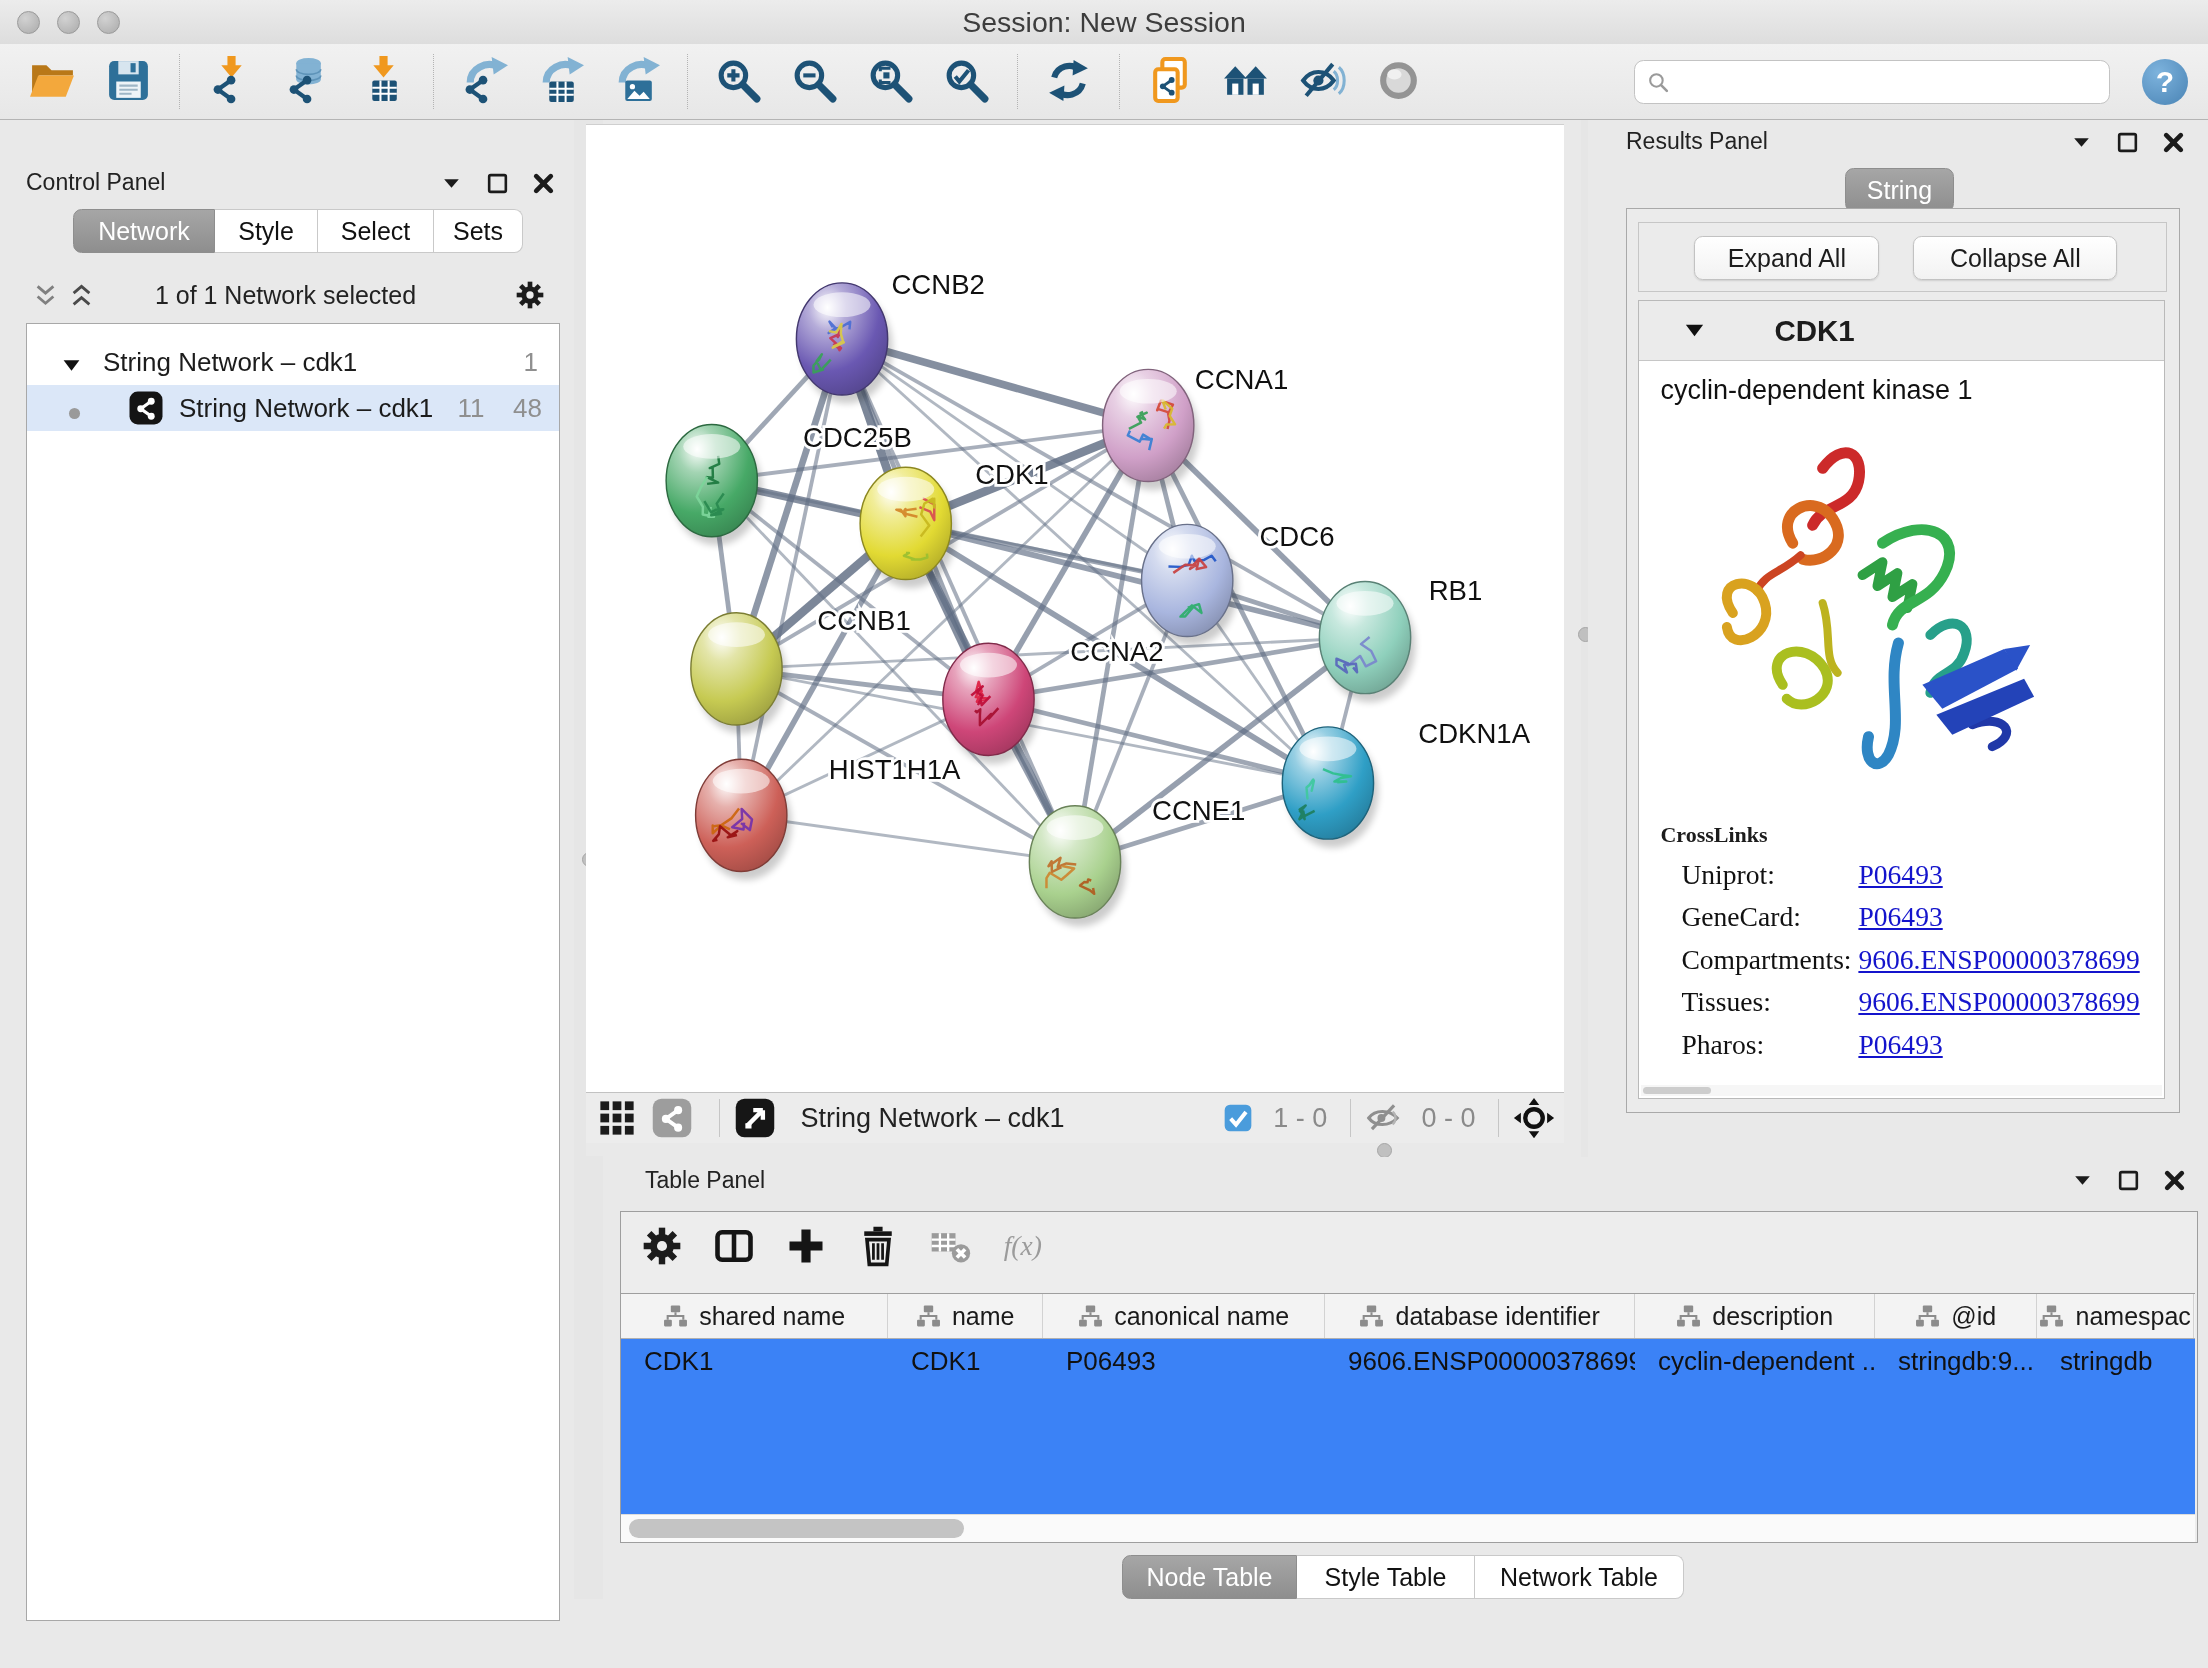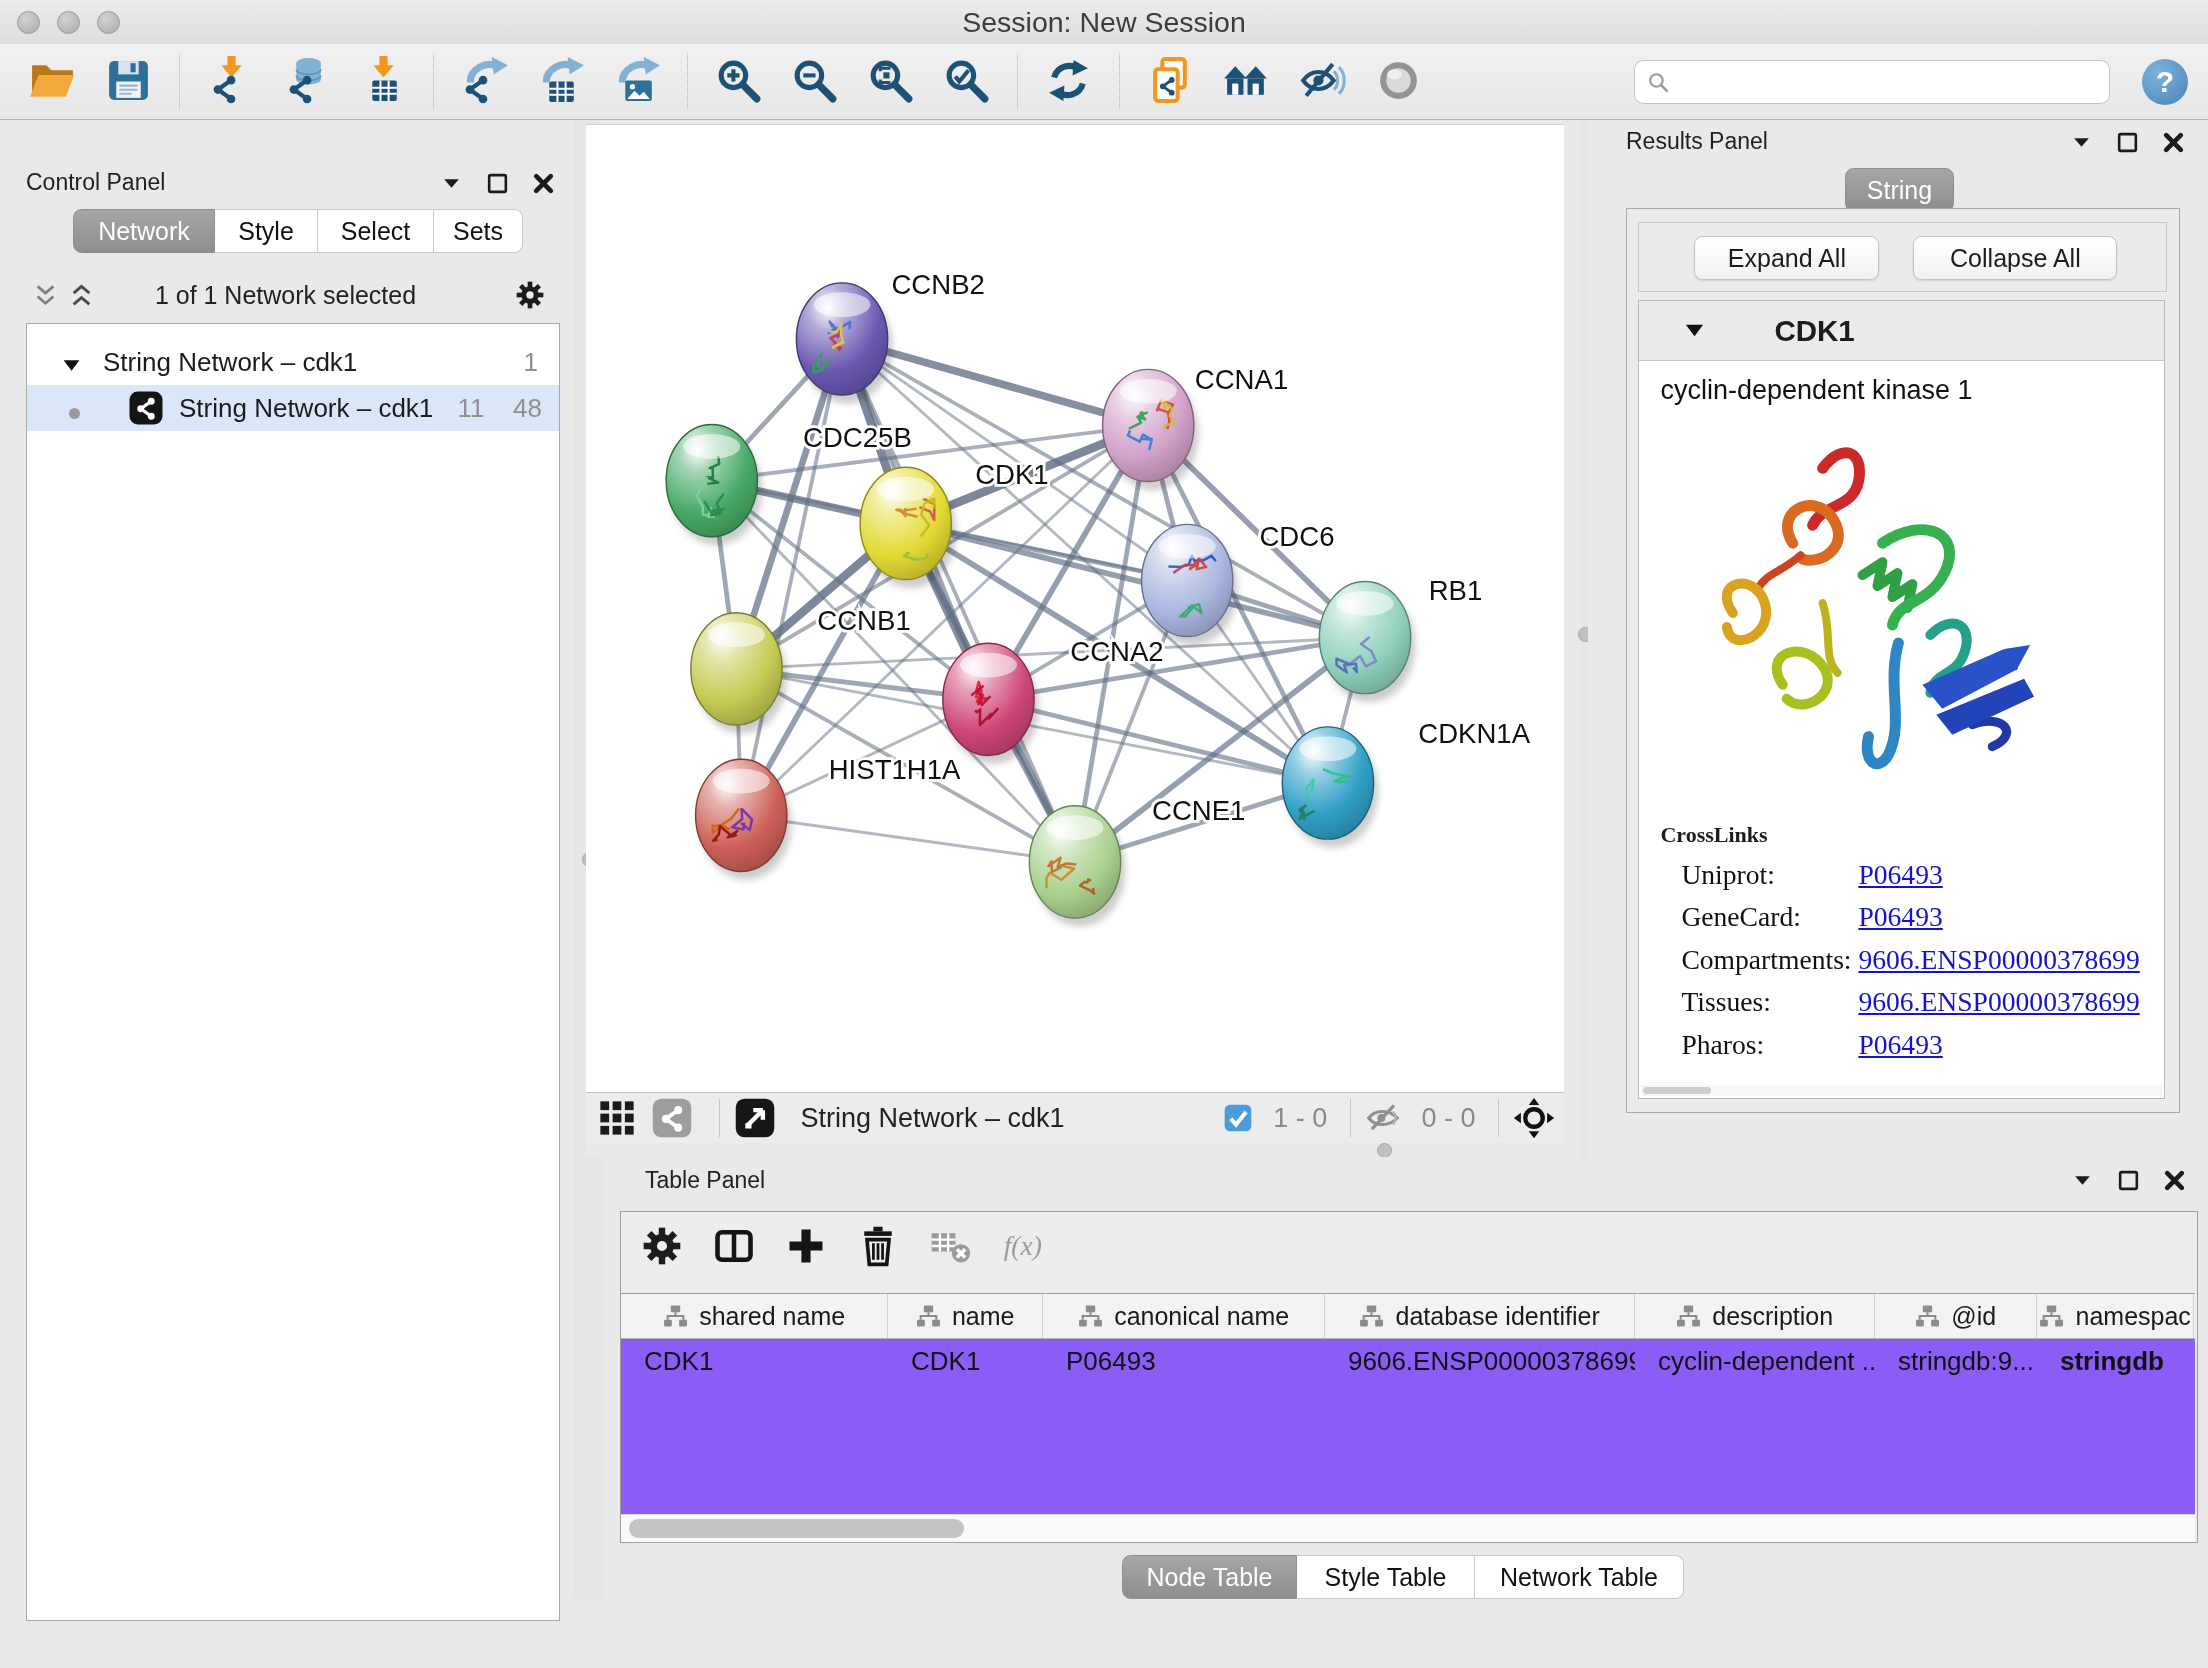--- a/index.html
+++ b/index.html
@@ -68,21 +68,21 @@
   .xl-row .lab{width:177px;color:#111;}
   .xl-row a{color:#1414cc;text-decoration:underline;}
   .rp-scroll{position:absolute;left:1.9px;bottom:1.9px;width:521px;height:11.4px;background:#f6f6f6;}
   .rp-scroll .thumb{position:absolute;left:1.9px;top:1.9px;width:68px;height:7.6px;border-radius:3.8px;background:#cdcdcd;}
   
   .table-panel{position:absolute;left:603px;top:1157px;width:1605px;height:442px;background:#e9e9e9;}
   .tp-box{position:absolute;left:17px;top:54px;width:1578px;height:332px;background:#ededed;border:1.9px solid #9e9e9e;box-sizing:border-box;}
   .tp-icons{position:absolute;left:9.5px;top:7.6px;display:flex;gap:19px;}
   .tp-icons .icon-btn{width:53px;height:53px;justify-content:flex-end;}
   .tp-icons .icon-btn svg{width:44px;height:44px;}
-  .tp-table{position:absolute;left:0px;top:81px;width:1574px;height:221px;background:#8b5cf6;border-top:1px solid #9e9e9e;}
+  .tp-table{position:absolute;left:0px;top:81px;width:1574px;height:221px;background:#3b82f6;border-top:1px solid #9e9e9e;}
   .tp-hrow{display:flex;height:44px;background:#f3f3f3;border-bottom:1.9px solid #b0b0b0;}
   .tp-hcell{display:flex;align-items:center;justify-content:center;font-size:25px;color:#1a1a1a;border-right:1px solid #d2d2d2;box-sizing:border-box;overflow:hidden;gap:11.4px;}
   .tp-hcell .mini{width:25px;height:25px;flex:none;}
   .tp-drow{display:flex;height:44px;}
   .tp-dcell{font-size:26px;color:#111;padding-left:23px;box-sizing:border-box;display:flex;align-items:center;overflow:hidden;white-space:nowrap;}
   .tp-scroll{position:absolute;left:0px;bottom:0px;width:1574px;height:27px;background:#fafafa;border-top:1px solid #dcdcdc;}
   .tp-scroll .thumb{position:absolute;left:7.6px;top:3.8px;width:335px;height:19px;border-radius:9.5px;background:#c4c4c4;}
   
   .statusbar{position:absolute;left:0;top:1599px;width:2208px;height:69px;background:#ececec;border-top:1px solid #bdbdbd;}
   .sb-btn{position:absolute;top:11.4px;height:49px;background:linear-gradient(#fcfcfc,#f0f0f0);border:1.9px solid #b0b0b0;display:flex;align-items:center;justify-content:center;box-sizing:border-box;}
@@ -874,21 +874,21 @@
             </div>
           </div>
         <div id="tp-body">
             <div class="tp-drow">
               <div class="tp-dcell" style="width: 267px;">CDK1</div>
               <div class="tp-dcell" style="width: 155px;">CDK1</div>
               <div class="tp-dcell" style="width: 282px;">P06493</div>
               <div class="tp-dcell" style="width: 310px;">9606.ENSP00000378699</div>
               <div class="tp-dcell" style="width: 240px;">cyclin-dependent ...</div>
               <div class="tp-dcell" style="width: 162px;">stringdb:9...</div>
-              <div class="tp-dcell" style="width: 157px; font-weight: bold;">stringdb</div>
+              <div class="tp-dcell" style="width: 157px;">stringdb</div>
             </div>
           </div>
       </div>
       <div class="tp-scroll">
           <span class="thumb"></span>
         </div>
     </div>
     <div class="tabrow" style="left:519px;top:398px;" id="tp-tabs">
         <span class="tab active" style="width: 173px;">Node Table</span>
         <span class="tab" style="width: 177px;">Style Table</span>

